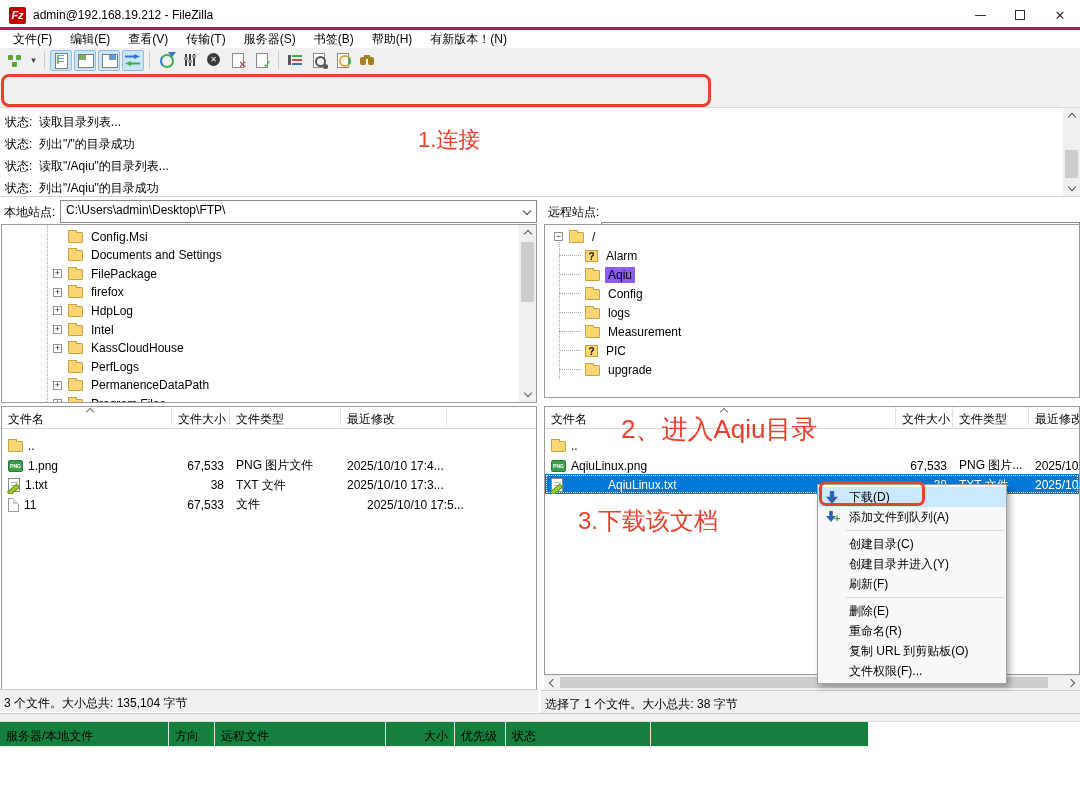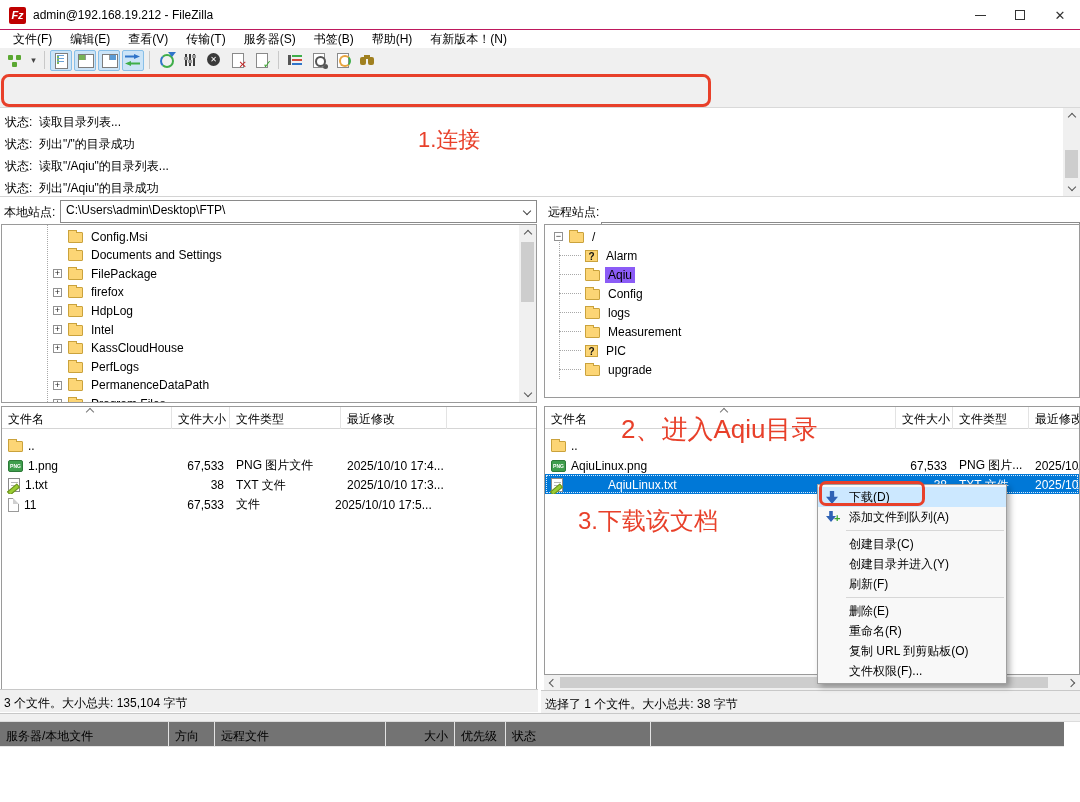--- a/index.html
+++ b/index.html
@@ -2,21 +2,21 @@
 <html style="--accent: #e8402a; --sel: #0078d7;"><head>
 <meta charset="utf-8">
 <style>
   :root{ --accent:#e8402a; --sel:#0078d7; }
   *{box-sizing:border-box;margin:0;padding:0;}
   html,body{background:#fff;}
   body{font-family:"Liberation Sans","DejaVu Sans",sans-serif;font-size:12px;color:#000;}
   #win{position:relative;width:1080px;height:802px;background:#fff;overflow:hidden;}
 
   
-  .titlebar{position:absolute;left:0;top:0;width:1080px;height:30px;background:#fff;border-bottom:1px solid #be185d;}
+  .titlebar{position:absolute;left:0;top:0;width:1080px;height:30px;background:#fff;border-bottom:3px solid #be185d;}
   .fz-logo{position:absolute;left:9px;top:7px;width:17px;height:17px;background:#bf0000;color:#fff;
     font-weight:bold;font-style:italic;font-size:11px;text-align:center;line-height:17px;border-radius:2px;}
   .title-text{position:absolute;left:33px;top:8px;font-size:12px;}
   .winctl{position:absolute;top:0;height:30px;width:40px;display:flex;align-items:center;justify-content:center;color:#333;}
   .wc-min{right:80px;} .wc-max{right:40px;} .wc-close{right:0;}
   .wc-min i{width:11px;border-top:1px solid #333;display:block;}
   .wc-max i{width:10px;height:10px;border:1px solid #333;display:block;}
   .wc-close i{font-style:normal;font-size:13px;line-height:13px;}
 
   
@@ -123,21 +123,21 @@
 
   
   .hscroll{position:absolute;height:15px;background:#f0f0f0;}
   .hs-arrow{position:absolute;top:0;width:15px;height:15px;display:flex;align-items:center;justify-content:center;}
   .hs-left .chev{transform:rotate(135deg);margin-left:3px;border-color:#555;}
   .hs-right .chev{transform:rotate(-45deg);margin-right:3px;border-color:#555;}
   .hs-thumb{position:absolute;top:2px;height:11px;background:#cdcdcd;}
 
   
   .queue-sep{position:absolute;left:0;top:713px;width:1080px;height:9px;background:#f0f0f0;border-top:1px solid #c8c8c8;border-bottom:1px solid #dcdcdc;}
-  .queue-header{position:absolute;left:0;top:722px;width:1064px;height:25px;background:#737373;border-bottom:1px solid #e6e6e6;}
+  .queue-header{position:absolute;left:0;top:722px;width:868px;height:25px;background:#15803d;border-bottom:1px solid #e6e6e6;}
   .q-hcell{position:absolute;top:0;height:25px;padding:6px 6px 0 6px;border-right:1px solid #e3e3e3;white-space:nowrap;overflow:hidden;}
   .q-hcell.r{text-align:right;}
 
   
   .ctxmenu{position:absolute;left:817px;top:484px;width:190px;background:#f8f8f8;border:1px solid #a0a0a0;
     box-shadow:3px 3px 6px rgba(0,0,0,.3);padding:2px 0;}
   .cm-item{position:relative;height:20px;display:flex;align-items:center;padding-left:31px;white-space:nowrap;}
   .cm-item.hl{background:#cce8ff;}
   .cm-sep{height:1px;background:#d7d7d7;margin:3px 2px 3px 28px;}
   .cm-icon{position:absolute;left:8px;top:4px;}
@@ -383,21 +383,21 @@
         <div class="lv-cell" style="left: 0px; width: 170px;">
           <span class="fic fi-file"></span>
           <span>11</span>
         </div>
         <div class="lv-cell r" style="left: 170px; width: 58px;">
           <span>67,533</span>
         </div>
         <div class="lv-cell" style="left: 228px; width: 111px;">
           <span>文件</span>
         </div>
-        <div class="lv-cell" style="left: 327px; width: 106px; text-align: center;">
+        <div class="lv-cell" style="left: 359px; width: 106px; text-align: center;">
           <span>2025/10/10 17:5...</span>
         </div>
       </div>
     </div>
   <div class="pane-status" style="left:0;top:689px;width:538px;">3 个文件。大小总共: 135,104 字节</div>
 
   <span class="sitebar-label" style="left:548px;">远程站点:</span>
   <div class="combo" style="left:601px;width:479px;margin-top:22px;">
     <span>/Aqiu</span>
     <span class="chev"></span>

